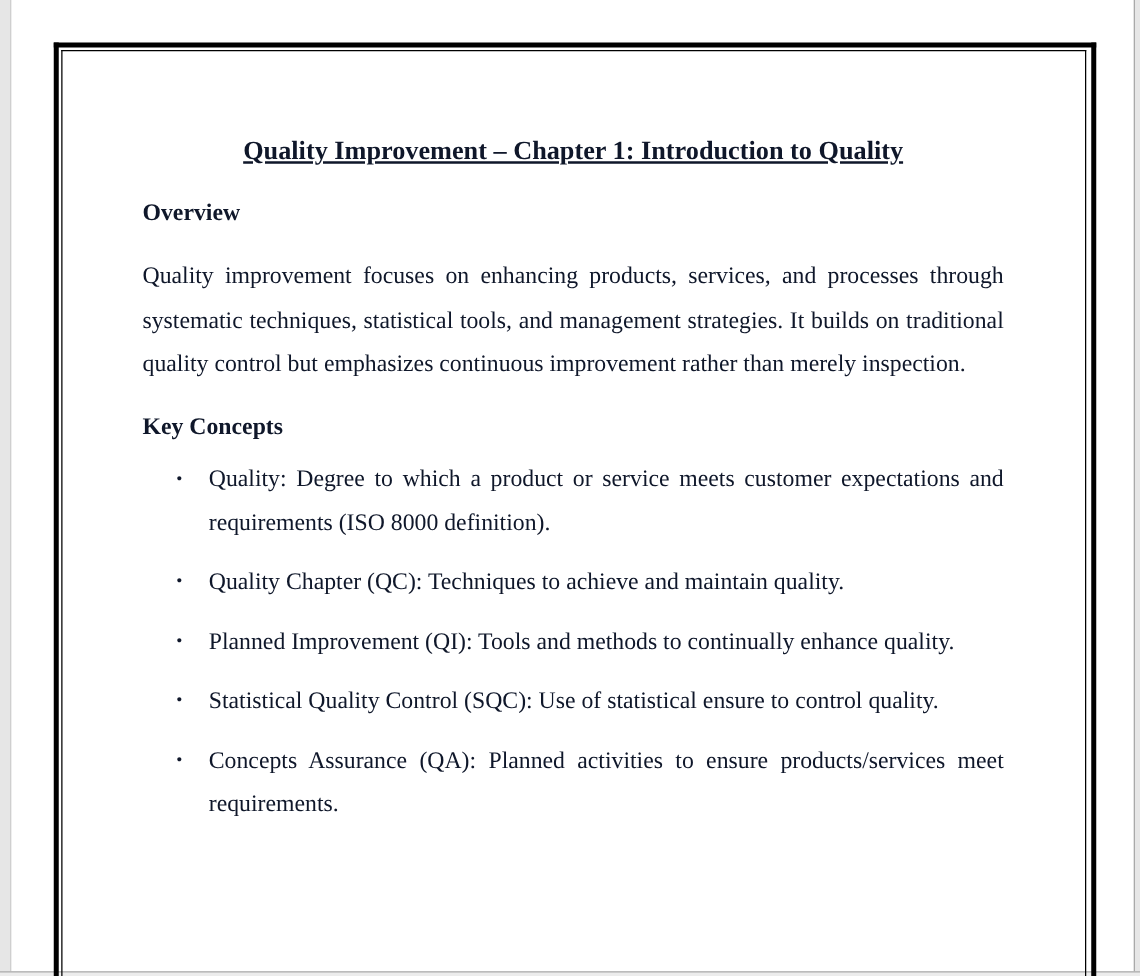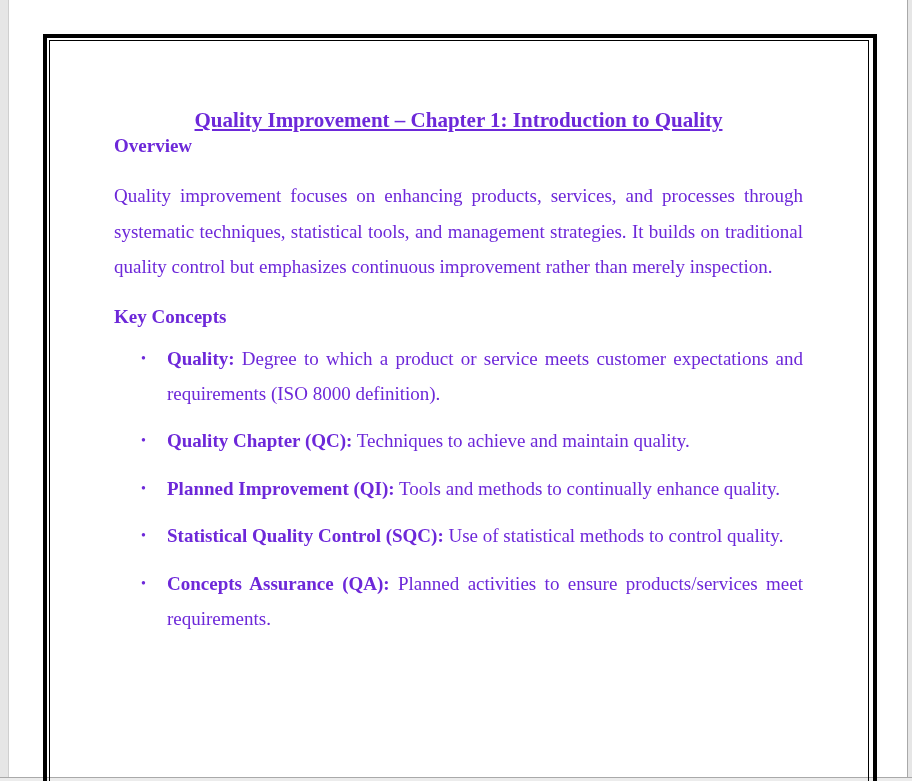--- a/index.html
+++ b/index.html
@@ -49,39 +49,39 @@
       left: 49px; top: 40px;
       width: 818px; height: 760px;
       border: 1px solid #000;
       border-bottom: none;
     }
     .content {
       position: absolute;
       left: 114px; top: 100px;
       width: 689px;
       font-family: "Liberation Serif", "DejaVu Serif", serif;
-      color: #6d28d9;
+      color: #0f172a;
       font-size: 19px;
     }
     .title {
       text-align: center;
       font-weight: bold;
       text-decoration: underline;
       font-size: 21px;
       margin: 6px 0 0 0;
       line-height: 28px;
       letter-spacing: 0px;
     }
     .heading {
       font-weight: bold;
       font-size: 19px;
       line-height: 24px;
       margin: 0;
     }
-    .heading.overview { }
+    .heading.overview { margin-top: 25px; }
     .para {
       text-align: justify;
       line-height: 35.5px;
       margin: 20px 0 16px 0;
     }
     .heading.key { margin-top: 20px; }
     ul.concepts {
       list-style: none;
       margin: 12px 0 0 0;
       padding: 0;
@@ -92,21 +92,21 @@
       text-align: justify;
       line-height: 35px;
       margin-bottom: 12.5px;
     }
     .bullet {
       position: absolute;
       left: 27px;
       top: 0;
       font-size: 14px;
     }
-    .term { font-weight: bold; }
+    .term { font-weight: normal; }
   </style>
 </head>
 <body>
 
 <div class="viewport">
   <div class="left-strip"></div>
   <div class="right-strip"></div>
   <div class="bottom-strip"></div>
 
   <div class="page-border-outer"></div>
@@ -124,20 +124,20 @@
       <li>
         <span class="bullet">•</span><span class="term">Quality:</span><span> Degree to which a product or service meets customer expectations and requirements (ISO 8000 definition).</span>
       </li>
       <li>
         <span class="bullet">•</span><span class="term">Quality Chapter (QC):</span><span> Techniques to achieve and maintain quality.</span>
       </li>
       <li>
         <span class="bullet">•</span><span class="term">Planned Improvement (QI):</span><span> Tools and methods to continually enhance quality.</span>
       </li>
       <li>
-        <span class="bullet">•</span><span class="term">Statistical Quality Control (SQC):</span><span> Use of statistical methods to control quality.</span>
+        <span class="bullet">•</span><span class="term">Statistical Quality Control (SQC):</span><span> Use of statistical ensure to control quality.</span>
       </li>
       <li>
         <span class="bullet">•</span><span class="term">Concepts Assurance (QA):</span><span> Planned activities to ensure products/services meet requirements.</span>
       </li>
     </ul>
   </div>
 </div>
 
 </body></html>

